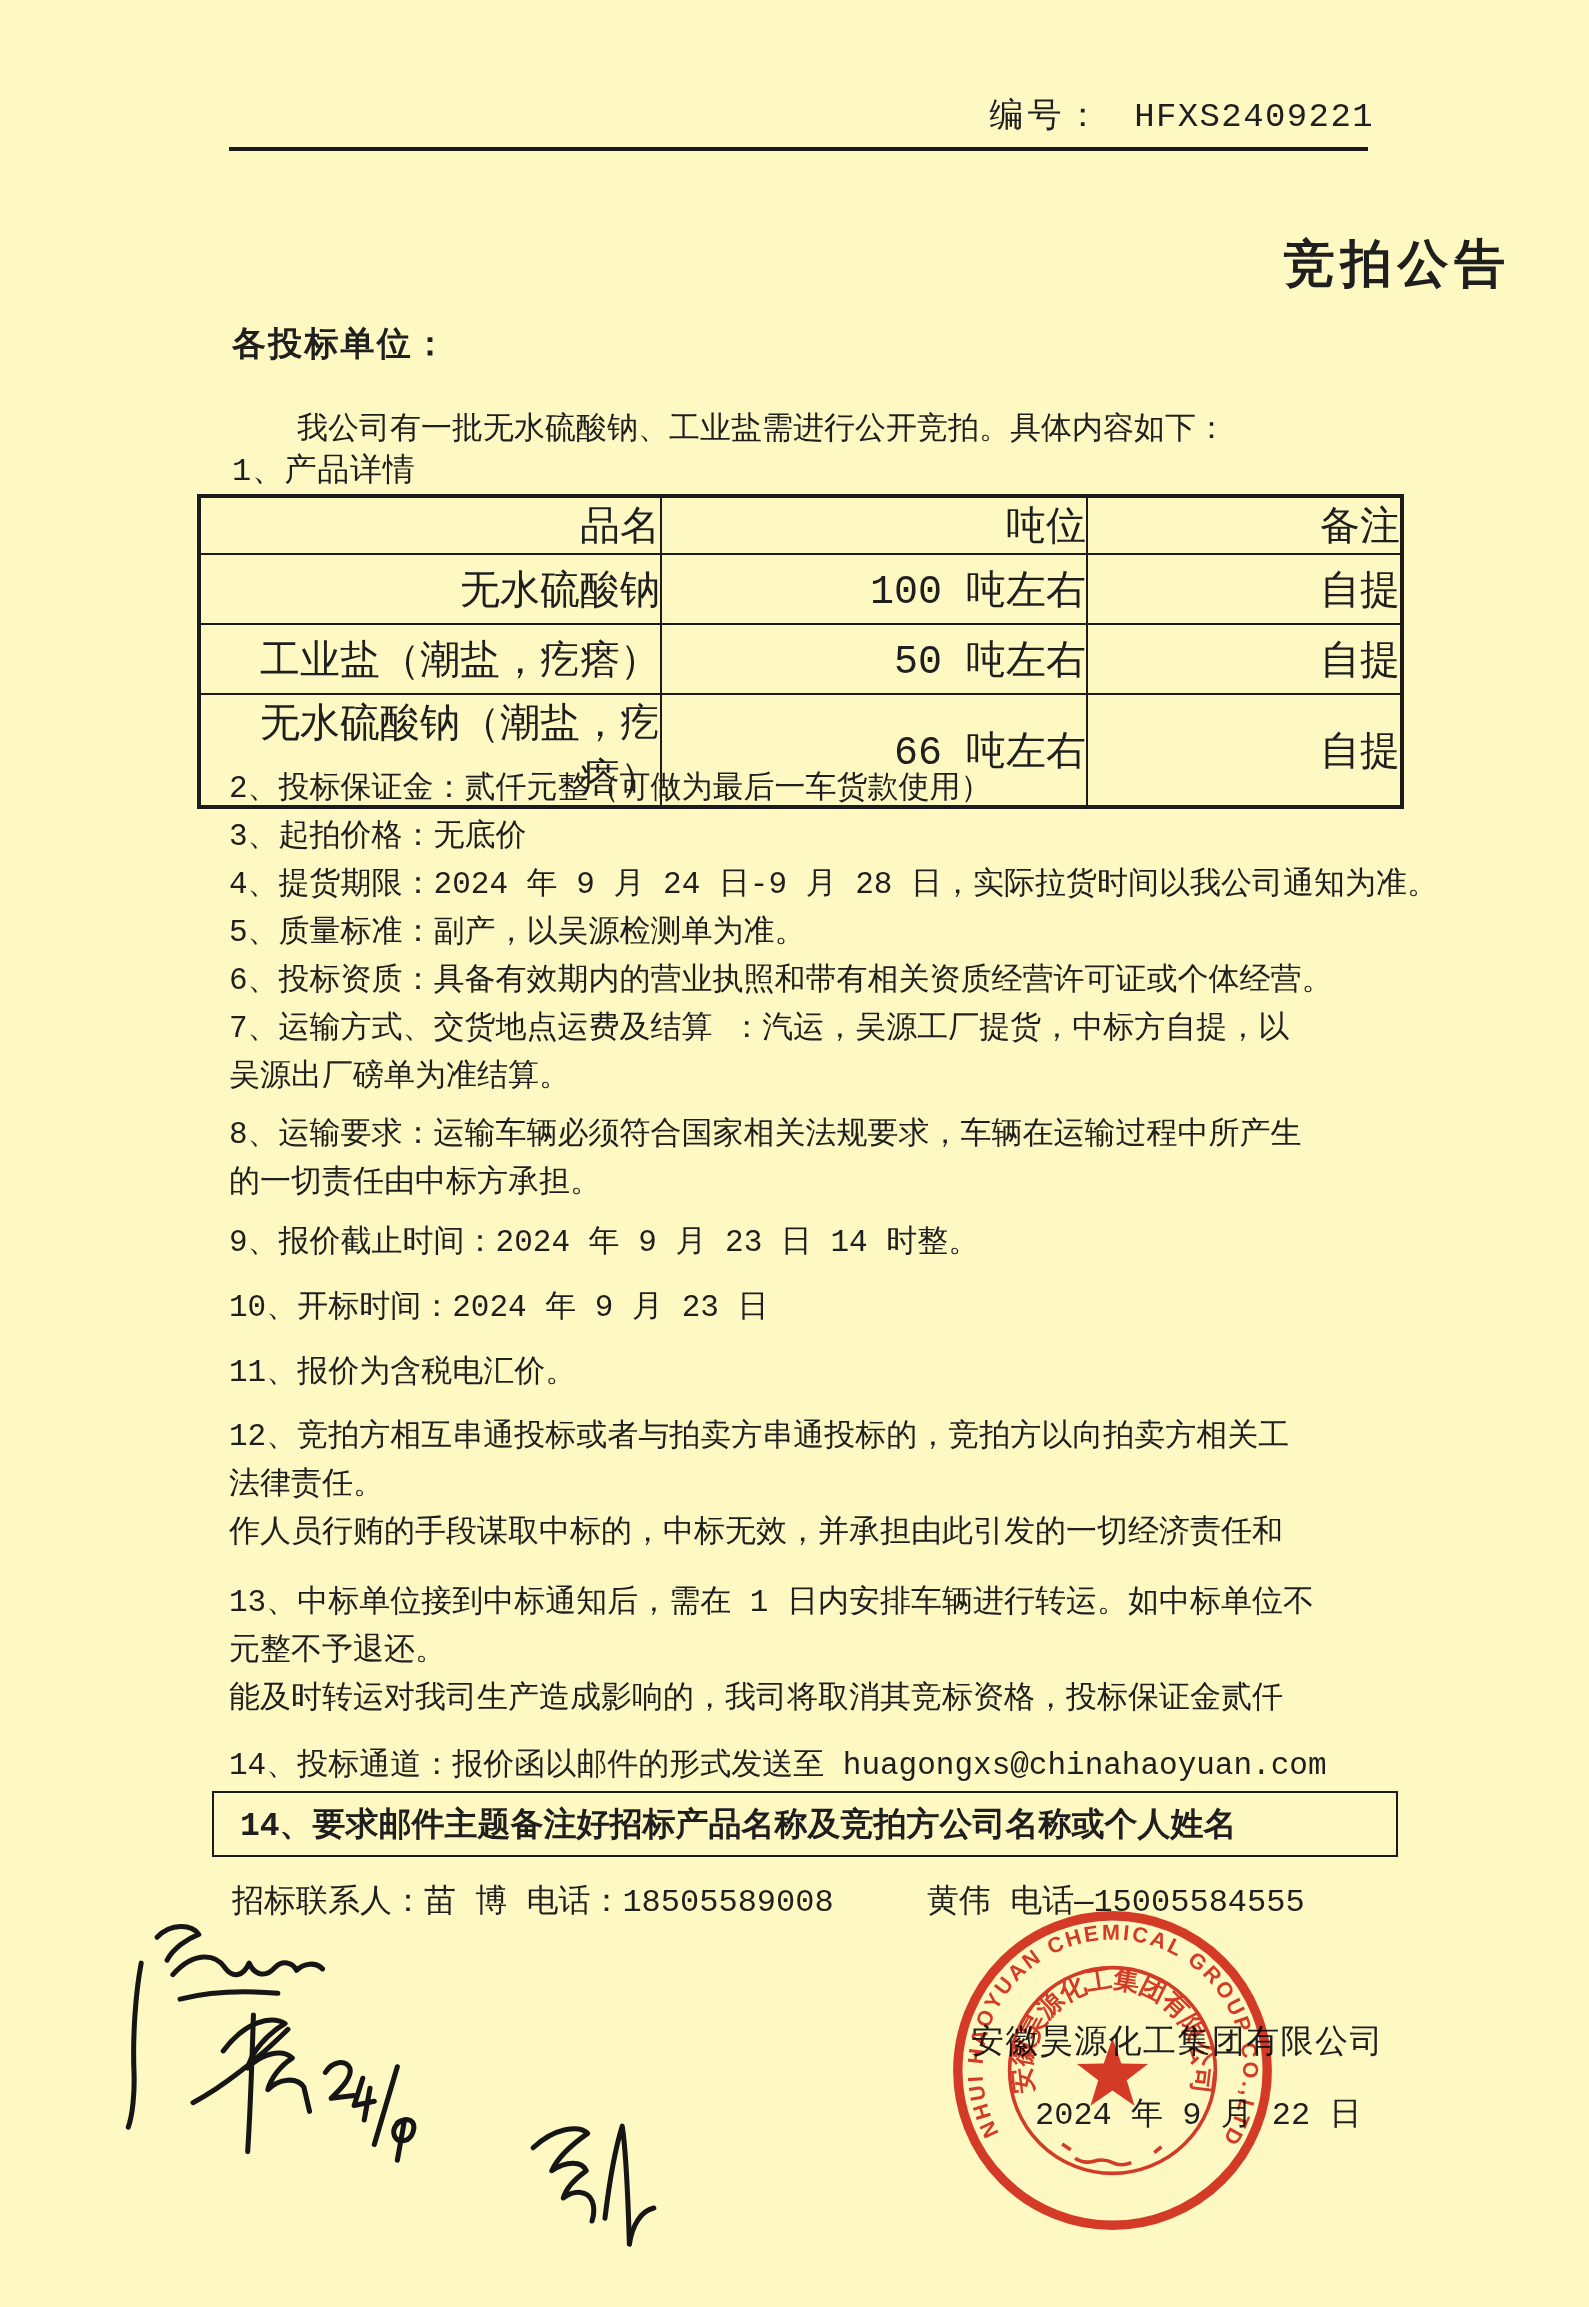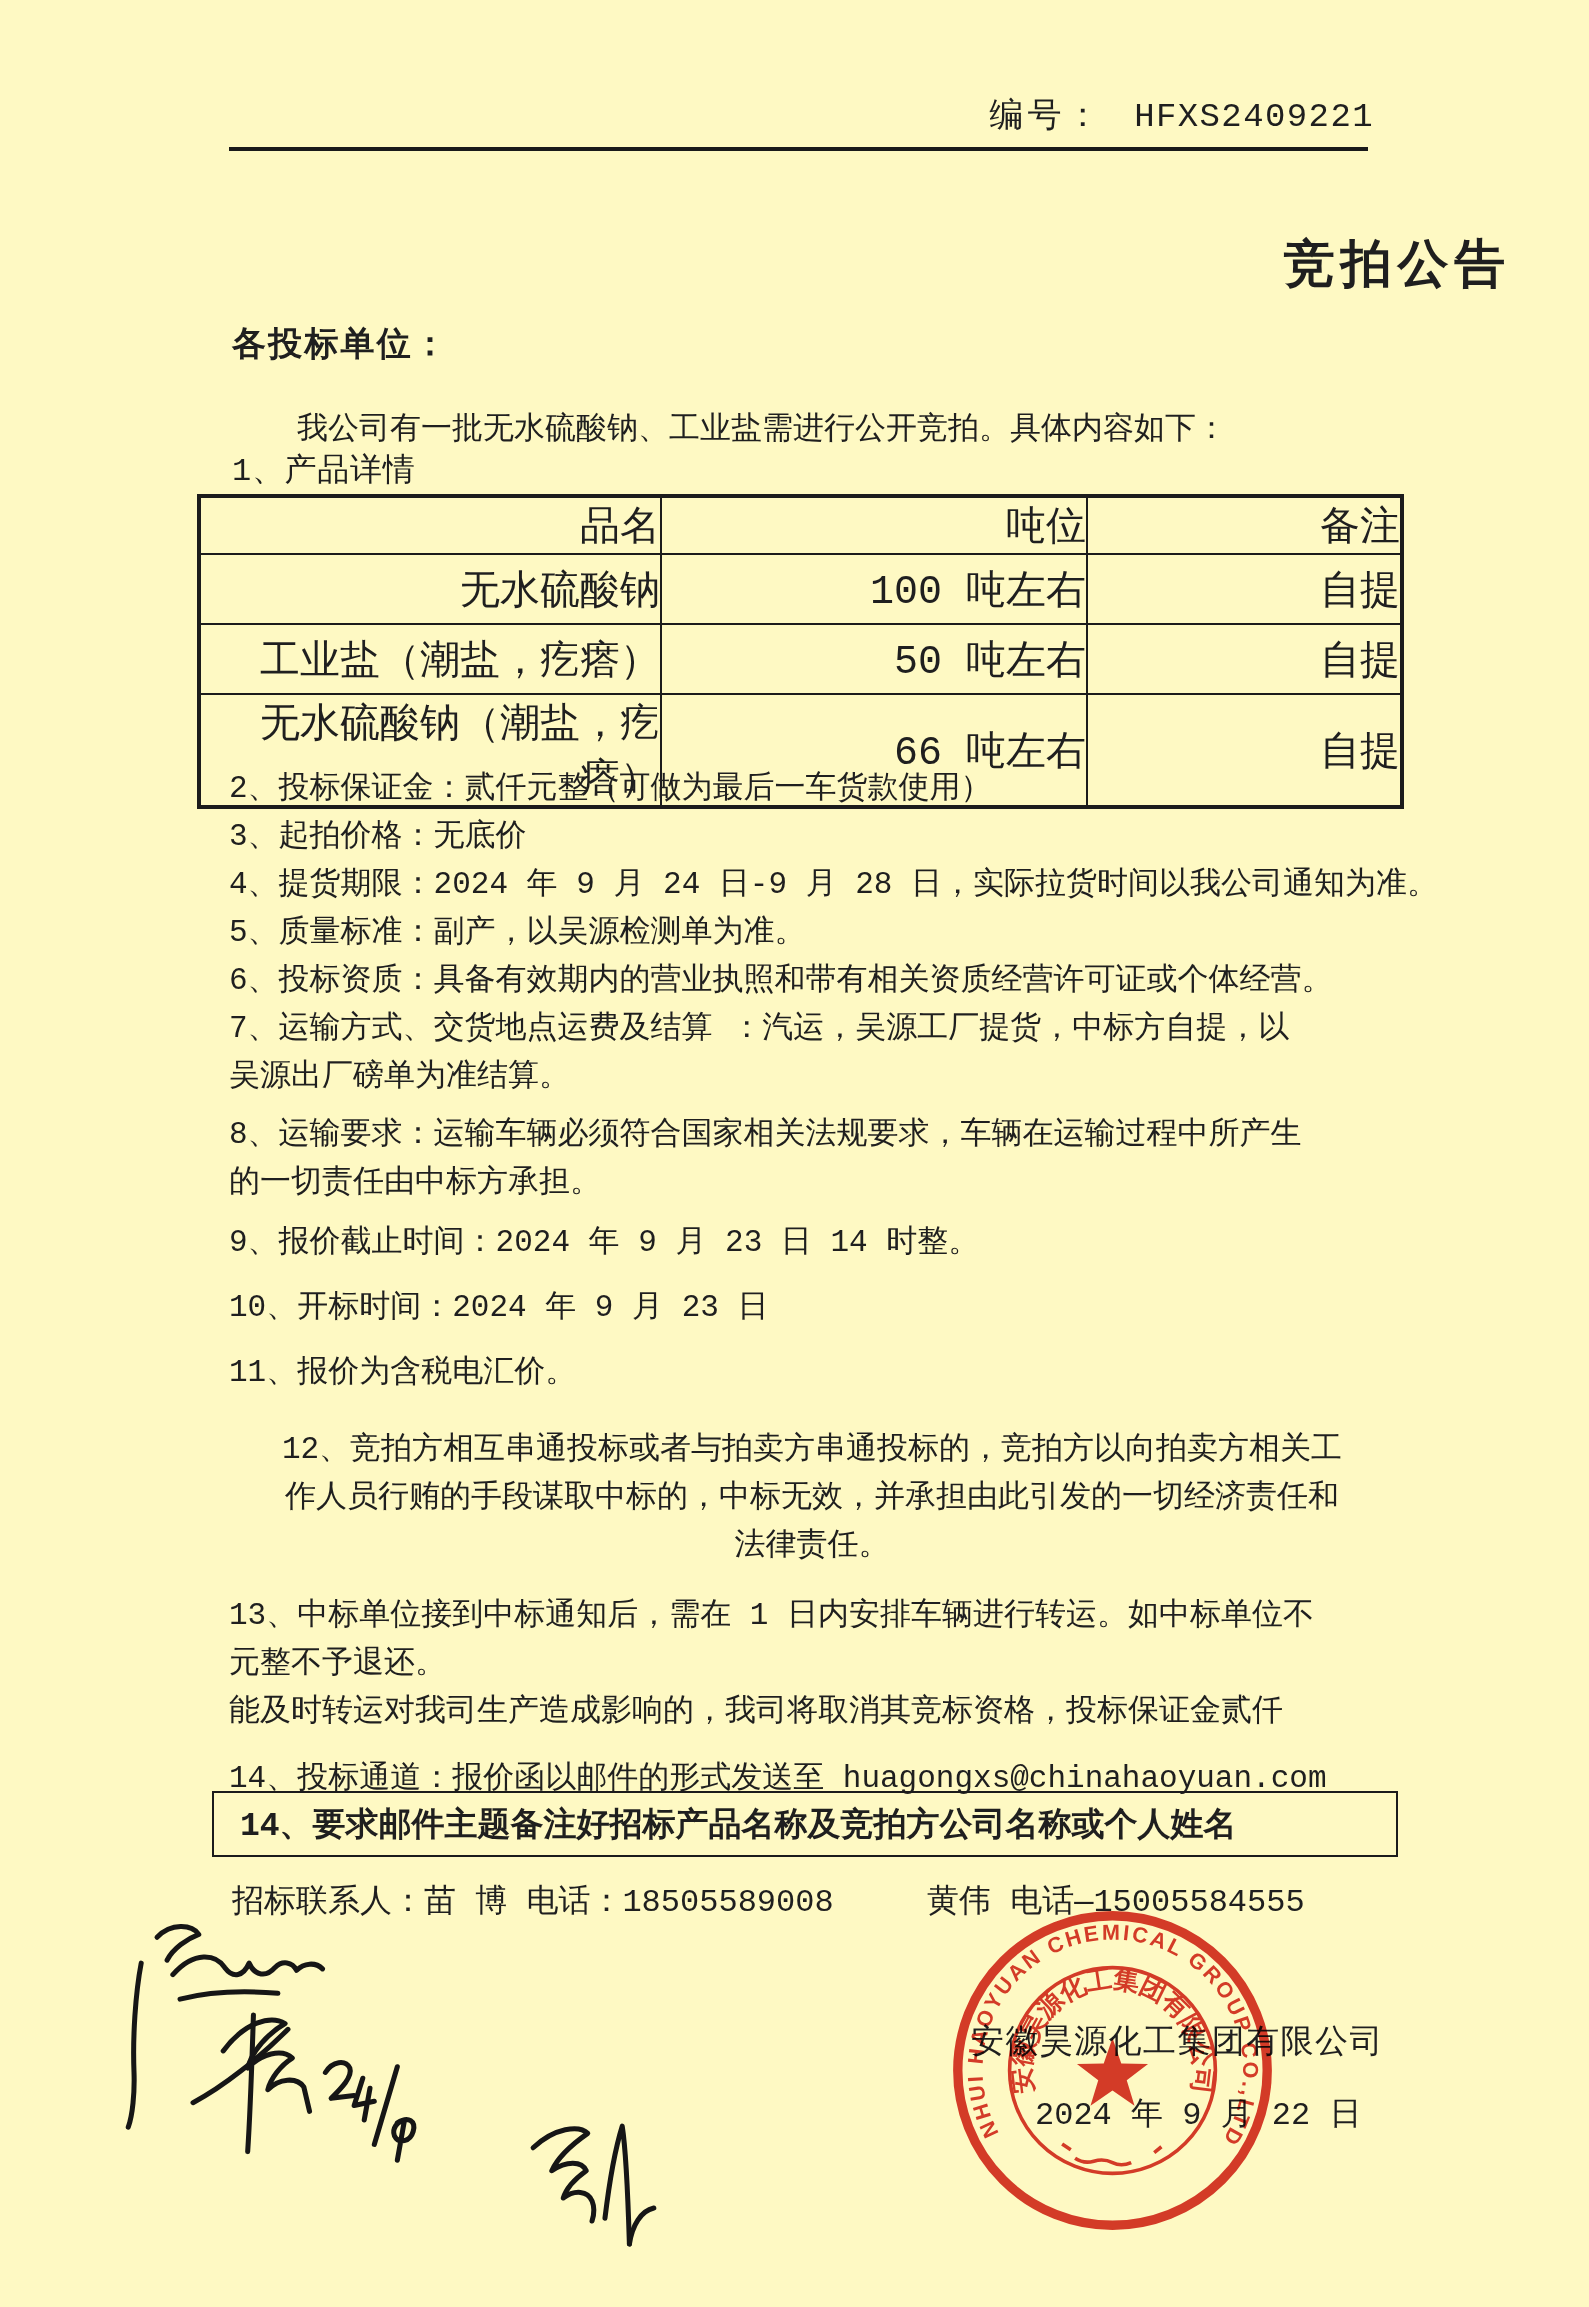--- a/index.html
+++ b/index.html
@@ -142,24 +142,24 @@
       </div>
       <div class="item" style="margin-top: 11.5px;">
         <div class="line">9、报价截止时间：2024 年 9 月 23 日 14 时整。</div>
       </div>
       <div class="item" style="margin-top: 17.3px;">
         <div class="line">10、开标时间：2024 年 9 月 23 日</div>
       </div>
       <div class="item" style="margin-top: 17.3px;">
         <div class="line">11、报价为含税电汇价。</div>
       </div>
-      <div class="item" style="margin-top: 29px; text-align: center;">
+      <div class="item" style="margin-top: 16px;">
         <div class="line">12、竞拍方相互串通投标或者与拍卖方串通投标的，竞拍方以向拍卖方相关工</div>
+        <div class="line">法律责任。</div>
         <div class="line">作人员行贿的手段谋取中标的，中标无效，并承担由此引发的一切经济责任和</div>
-        <div class="line">法律责任。</div>
       </div>
       <div class="item" style="margin-top: 22px;">
         <div class="line">13、中标单位接到中标通知后，需在 1 日内安排车辆进行转运。如中标单位不</div>
         <div class="line">元整不予退还。</div>
         <div class="line">能及时转运对我司生产造成影响的，我司将取消其竞标资格，投标保证金贰仟</div>
       </div>
       <div class="item" style="margin-top: 19px;">
         <div class="line">14、投标通道：报价函以邮件的形式发送至 huagongxs@chinahaoyuan.com</div>
       </div>
     </div>

